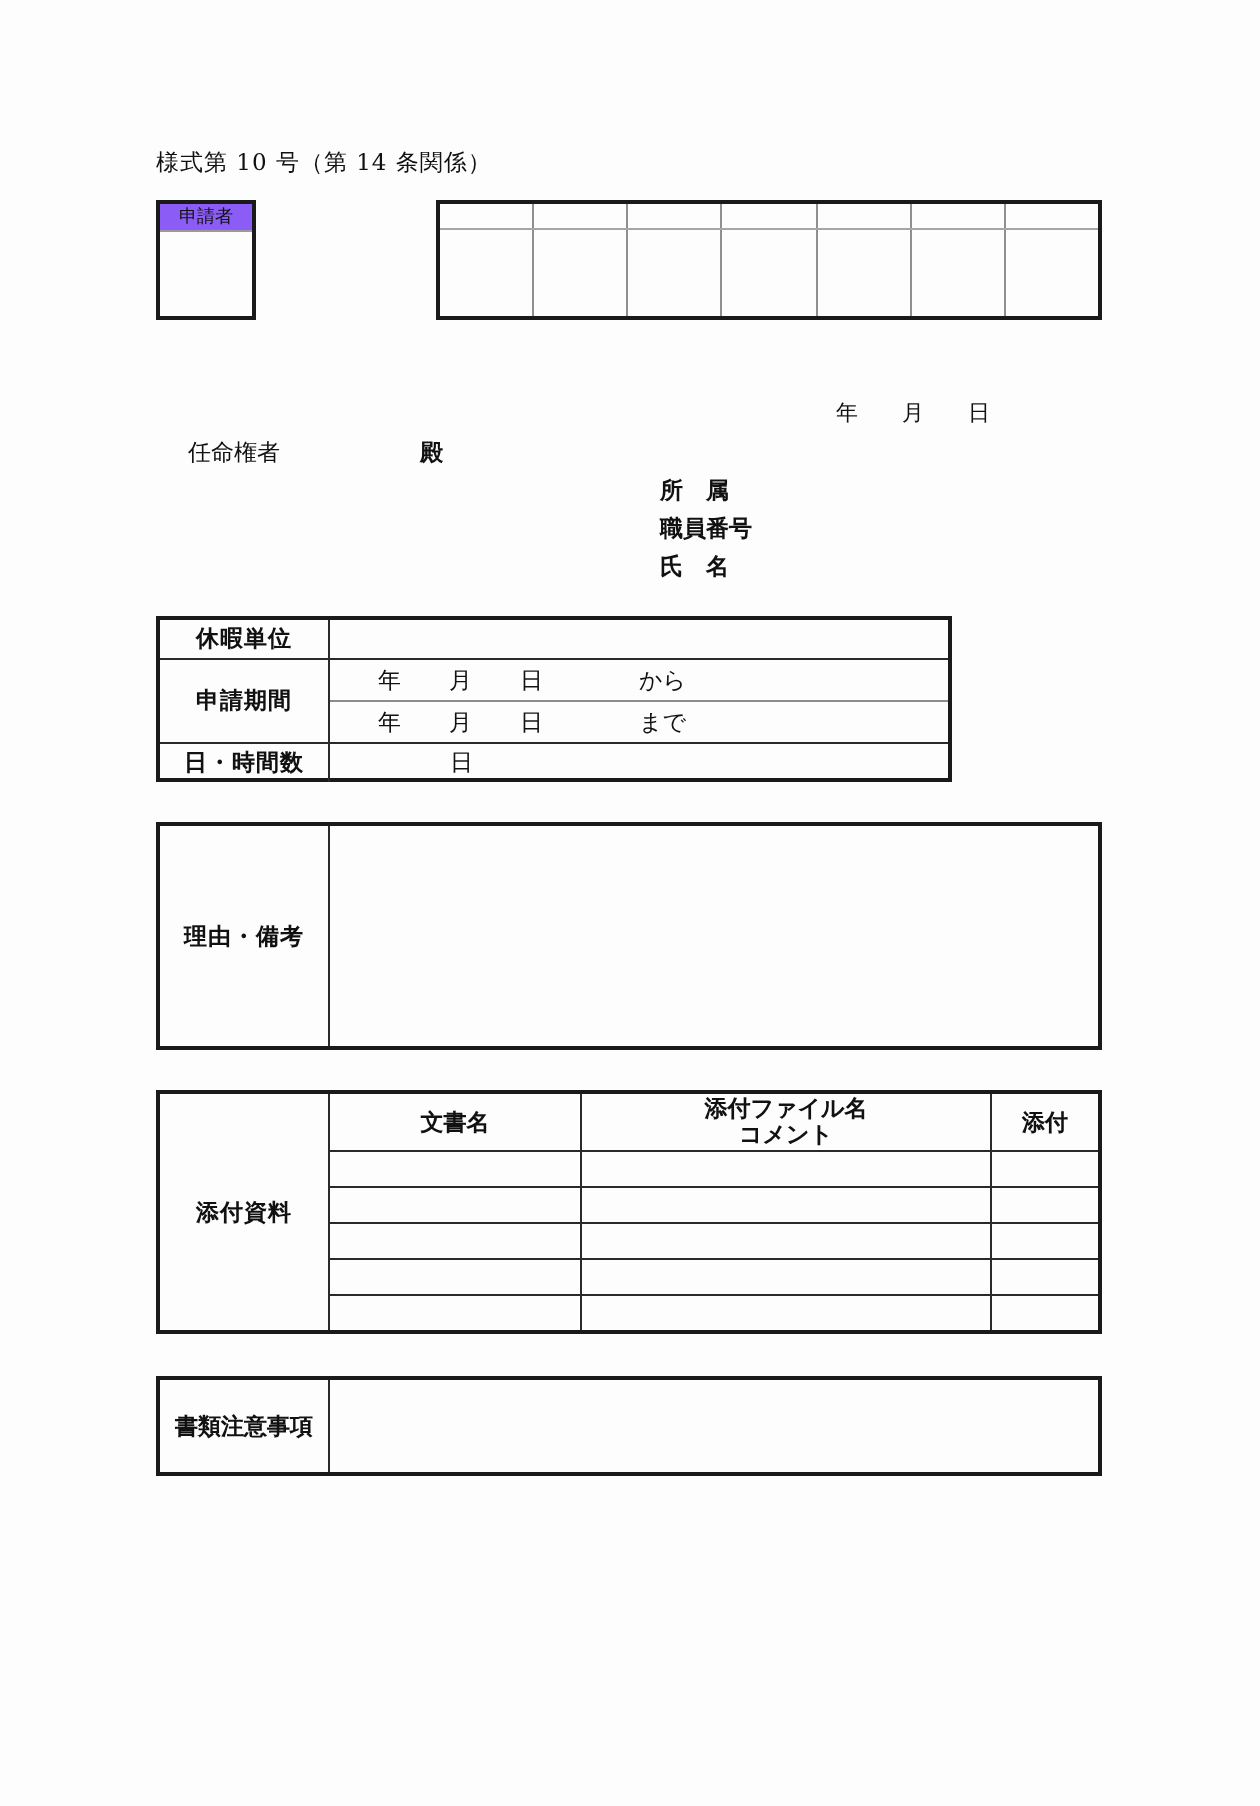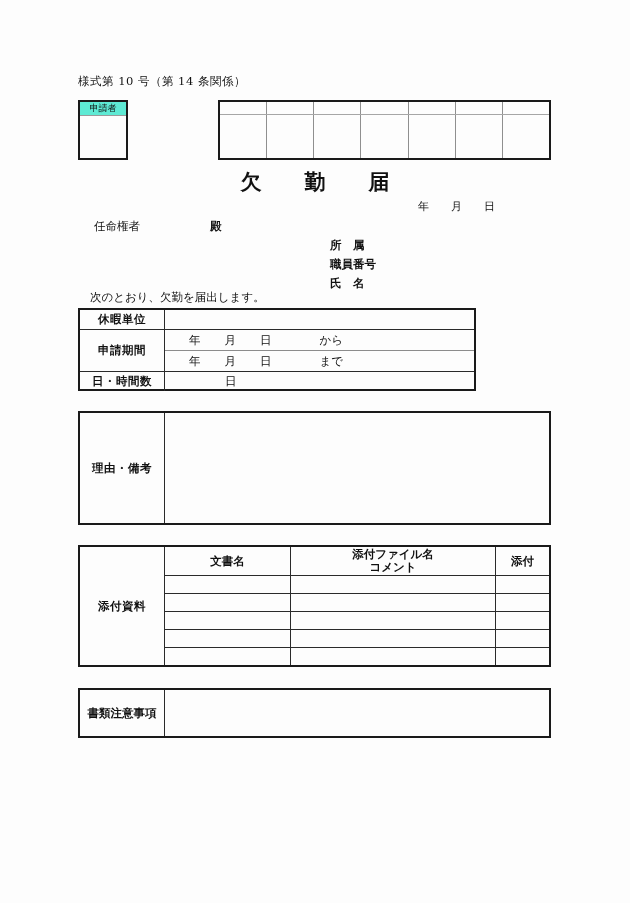--- a/index.html
+++ b/index.html
@@ -48,21 +48,21 @@
     background: #fdfdfd;
   }
   #applicant-box .cap {
     height: 14px;
     border-bottom: 1px solid #9a9a9a;
     box-sizing: border-box;
     display: flex;
     align-items: center;
     justify-content: center;
     font-size: 9px;
-    background: #5eead4;
+    background: #8b5cf6;
     letter-spacing: 0px;
   }
 
   
   #approval-grid {
     left: 218px;
     top: 100px;
     width: 333px;
     height: 60px;
     border: 2px solid #1a1a1a;
@@ -319,21 +319,20 @@
       <div class="gcell"></div>
       <div class="gcell"></div>
       <div class="gcell"></div>
       <div class="gcell"></div>
       <div class="gcell"></div>
       <div class="gcell"></div>
       <div class="gcell"></div>
     </div>
   </div>
 
-  <div class="abs" id="doc-title">欠　勤　届</div>
 
   <div class="abs" id="date-line">
     <span>年</span><span>月</span><span>日</span>
   </div>
 
   <div class="abs" id="addressee">
     <span>任命権者</span><span class="to">殿</span>
   </div>
 
   <div class="abs" id="submitter">
@@ -341,21 +340,20 @@
       <span>所　属</span>
     </div>
     <div class="row">
       <span>職員番号</span>
     </div>
     <div class="row">
       <span>氏　名</span>
     </div>
   </div>
 
-  <div class="abs" id="intro-sentence">次のとおり、欠勤を届出します。</div>
 
   <div class="abs tbl" id="details-table">
 
     <div class="tbl-row" id="row-unit">
       <div class="cell-label">休暇単位</div>
       <div class="cell-value"></div>
     </div>
 
     <div class="tbl-row" id="row-period">
       <div class="cell-label">申請期間</div>

